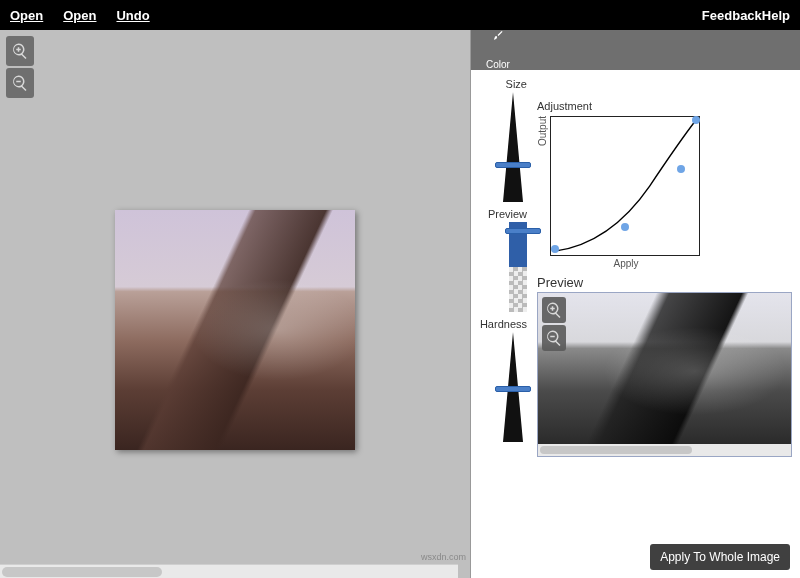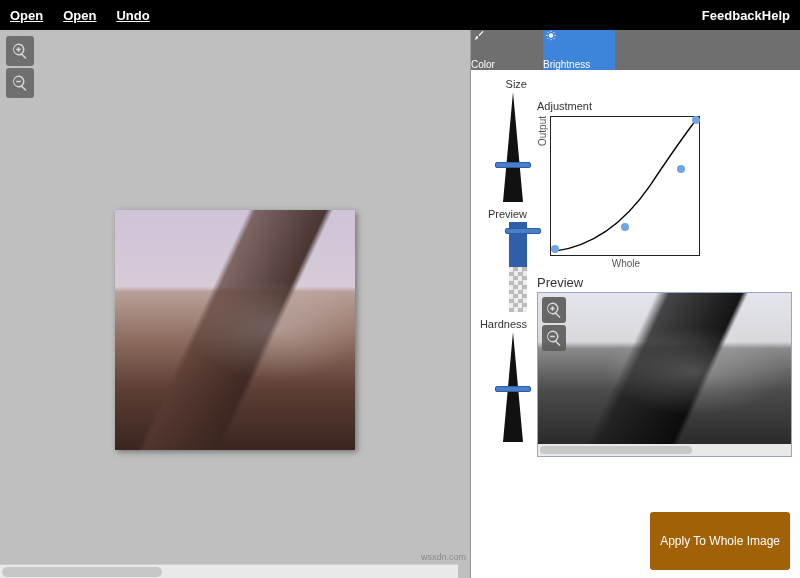--- a/index.html
+++ b/index.html
@@ -17,21 +17,21 @@
   .main-image { position: absolute; top: 180px; left: 115px; width: 240px; height: 240px; box-shadow: 2px 2px 6px rgba(0,0,0,0.4); background: linear-gradient(to bottom,#cfc3d9 0%,#d6cbd6 32%,#b9a098 34%,#8c6a5e 55%,#5c3e35 75%,#3a2520 100%); overflow:hidden; }
   .main-image::before { content:""; position:absolute; inset:0; background:
       radial-gradient(ellipse 60% 35% at 68% 50%, rgba(255,255,255,0.25), transparent 60%),
       linear-gradient(115deg, transparent 38%, rgba(90,60,52,0.7) 40%, rgba(60,38,32,0.9) 60%, transparent 62%);
   }
   .hscroll { position: absolute; bottom: 0; left: 0; right: 12px; height: 14px; background: #e9e9e9; border-top:1px solid #cfcfcf; }
   .hscroll::after{content:"";position:absolute;left:2px;top:2px;width:160px;height:10px;background:#c7c7c7;border-radius:5px;}
   .side { flex: 1; display: flex; flex-direction: column; background: #fff; border-left:1px solid #999; }
 
   .tabs { height: 40px; background: #6f6f6f; display: flex; }
-  .tab { width: 72px; display:flex; flex-direction:column; align-items:flex-start; justify-content:center; color:#fff; font-size:10px; gap:18px; cursor:pointer;}
+  .tab { width: 54px; display:flex; flex-direction:column; align-items:center; justify-content:center; color:#fff; font-size:10px; gap:18px; cursor:pointer;}
   .tab svg { width:16px; height:16px; fill:#fff; }
   .tab.active { background:#3f84db; }
   .tabs-fill { flex:1; }
 
   .info { background:#3f84db; color:#fff; padding:8px 10px 6px 10px; font-size:12px; line-height:1.35; position:relative;}
   .info .hide { text-align:right; font-weight:bold; margin-top:6px; cursor:pointer; font-size:13px;}
 
   .controls { flex:1; background:#fff; display:flex; padding:6px 8px 0 8px; gap:10px; overflow:hidden;}
   .col-sliders { width:48px; display:flex; flex-direction:column; align-items:flex-end; font-size:11px; color:#333; }
   .slabel { margin-bottom:2px; margin-top:2px;}
@@ -58,21 +58,21 @@
     background: linear-gradient(to bottom,#e4e4ec 0%,#d8d8dc 30%,#8a8a8a 34%,#4b4b4b 60%,#232323 100%); }
   .preview-box::before{content:"";position:absolute;inset:0;background:
      radial-gradient(ellipse 60% 45% at 62% 48%, rgba(255,255,255,0.25), transparent 60%),
      linear-gradient(115deg, transparent 36%, rgba(30,30,30,0.8) 40%, rgba(10,10,10,0.95) 62%, transparent 64%);}
   .preview-zoom{position:absolute;top:4px;left:4px;display:flex;flex-direction:column;gap:2px;}
   .preview-zoom .zoom-btn{width:24px;height:26px;background:rgba(90,90,90,0.9);}
   .preview-hscroll{position:absolute;bottom:0;left:0;right:0;height:12px;background:#e9e9e9;}
   .preview-hscroll::after{content:"";position:absolute;left:2px;top:2px;width:60%;height:8px;background:#c7c7c7;border-radius:4px;}
 
   .apply-row{ display:flex; justify-content:flex-end; padding:6px 10px 8px 0; background:#fff;}
-  .apply-btn{ background:#a16207; color:#fff; border:none; padding:22px 10px; font-size:12px; border-radius:3px; cursor:pointer;}
+  .apply-btn{ background:#404040; color:#fff; border:none; padding:6px 10px; font-size:12px; border-radius:3px; cursor:pointer;}
 
   .watermark{position:absolute; right:4px; bottom:16px; font-size:9px; color:#8a8a8a;}
 </style>
 </head>
 <body>
 
 <div class="topbar">
   <div class="left">
     <span>Open</span>
     <span>Open</span>
@@ -105,26 +105,20 @@
   </div>
 
   <div class="side">
     <div class="tabs">
       <div class="tab">
         <svg viewBox="0 0 24 24">
             <path d="M20 2l2 2-9 9-2-2 9-9zM7 13c2 0 3 1 3 3 0 3-4 5-7 5 1-1 1-5 4-8z"></path>
           </svg>
         <span>Color</span>
       </div>
-      <div class="tab active">
-        <svg viewBox="0 0 24 24">
-            <path d="M12 7a5 5 0 100 10 5 5 0 000-10zm0-6l2 3h-4l2-3zm0 22l-2-3h4l-2 3zM1 12l3-2v4l-3-2zm22 0l-3 2v-4l3 2zM4 4l3 1-2 2-1-3zm16 0l-1 3-2-2 3-1zM4 20l1-3 2 2-3 1zm16 0l-3-1 2-2 1 3z"></path>
-          </svg>
-        <span>Brightness</span>
-      </div>
       <div class="tabs-fill"></div>
     </div>
 
 
     <div class="controls">
       <div class="col-sliders">
         <div class="slabel">Size</div>
         <div class="tri-slider" style="height:110px;">
           <svg viewBox="0 0 28 110" width="28" height="110">
               <polygon points="14,0 24,110 4,110" fill="#111"></polygon>
@@ -153,21 +147,21 @@
           <div class="curve">
             <svg viewBox="0 0 150 140" preserveAspectRatio="none">
               <path d="M4,136 Q60,128 100,70 Q130,25 147,3" stroke="#000" stroke-width="1.4" fill="none"></path>
             </svg>
             <div class="cpt" style="left:3%; top:96%;"></div>
             <div class="cpt" style="left:50%; top:80%;"></div>
             <div class="cpt" style="left:88%; top:38%;"></div>
             <div class="cpt" style="left:98%; top:2%;"></div>
           </div>
         </div>
-        <div class="xlabel">Whole</div>
+        <div class="xlabel">Apply</div>
 
         <div class="prev-label">Preview</div>
         <div class="preview-box">
           <div class="preview-zoom">
             <div class="zoom-btn">
               <svg viewBox="0 0 24 24">
                   <path d="M10 2a8 8 0 015.3 13.9l5.4 5.4-1.4 1.4-5.4-5.4A8 8 0 1110 2zm0 2a6 6 0 100 12 6 6 0 000-12zm-1 3h2v2h2v2h-2v2H9v-2H7V9h2V7z"></path>
                 </svg>
             </div>
             <div class="zoom-btn">

